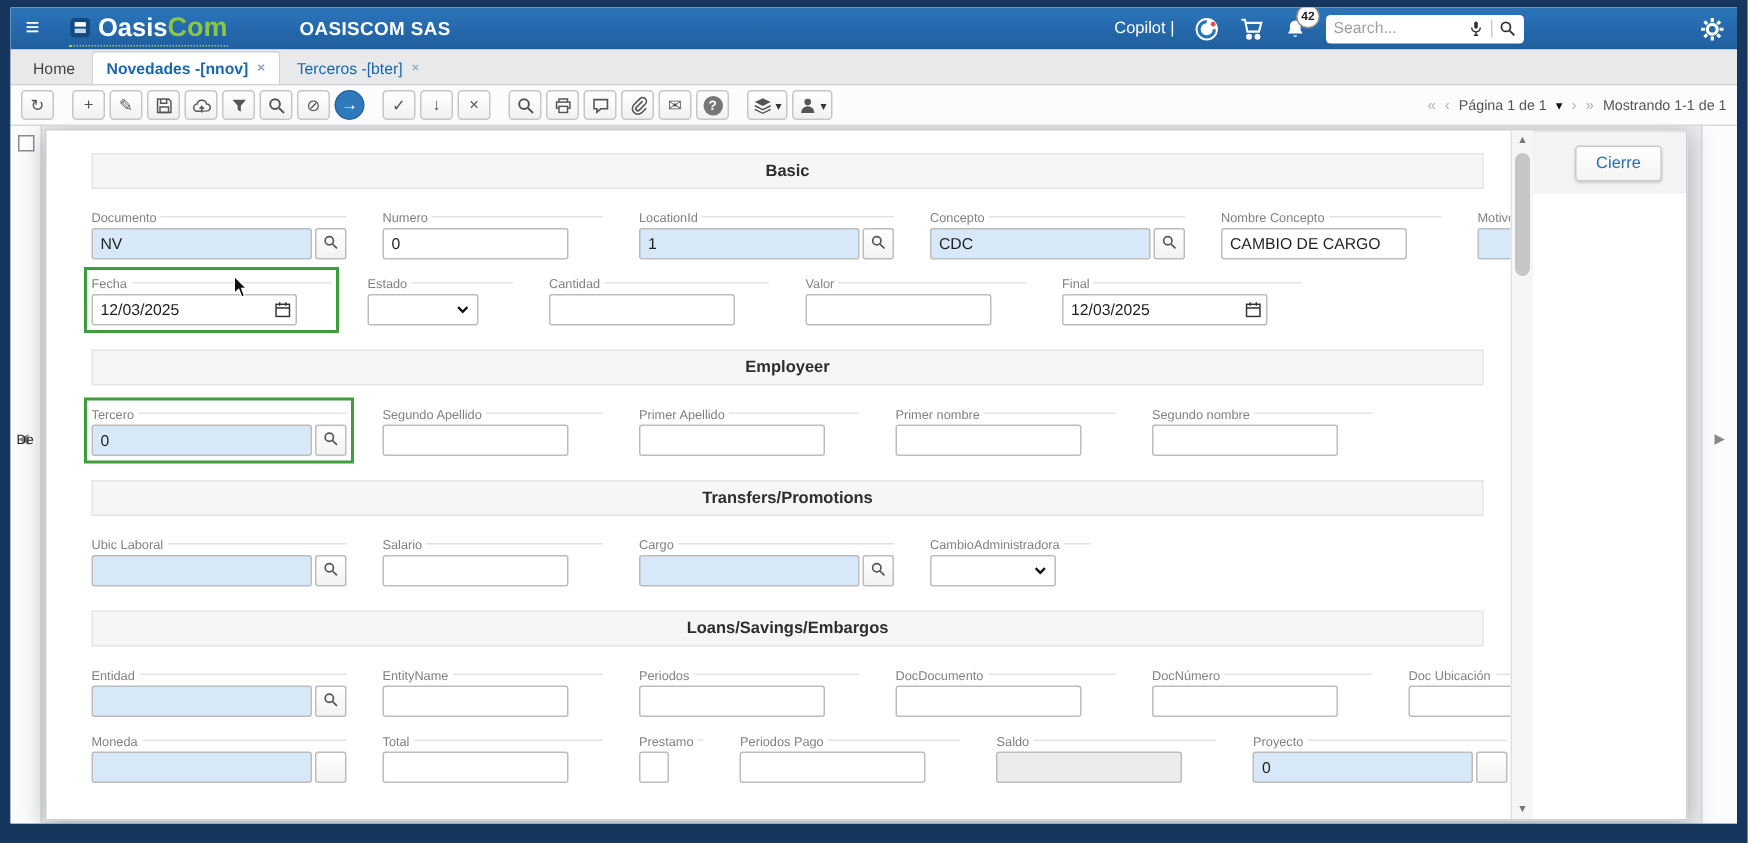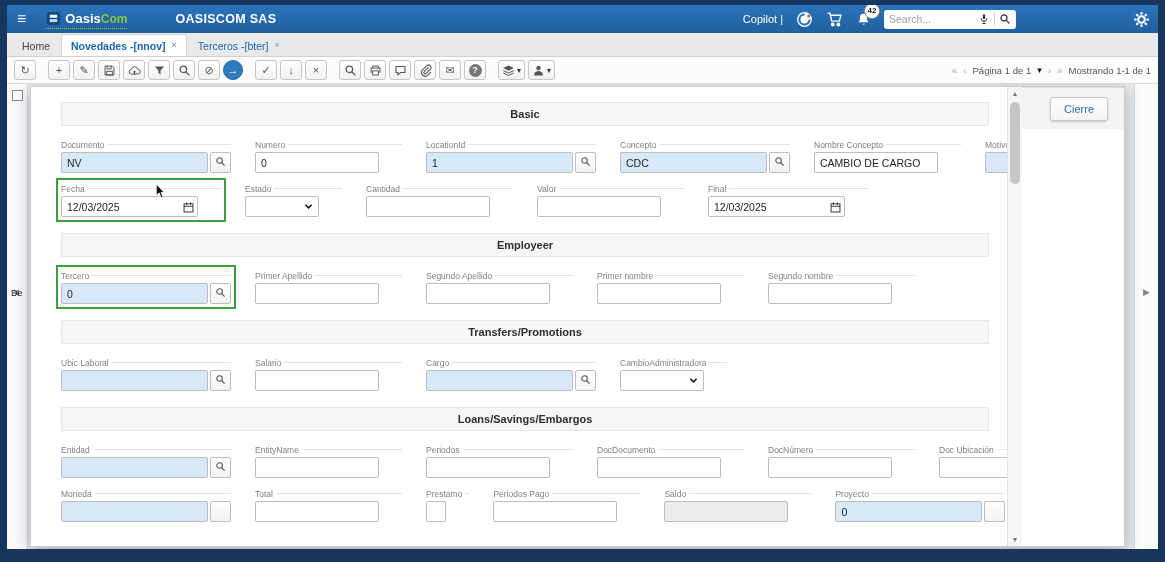--- a/index.html
+++ b/index.html
@@ -5,22 +5,22 @@
   *{margin:0;padding:0;box-sizing:border-box;}
   body{font-family:"Liberation Sans",sans-serif;margin:0;background:#4a4a4a;}
   .frame{position:relative;width:1165px;height:562px;background:#17365e;padding:5px 7px 13px 7px;}
   .inner{position:relative;width:100%;height:100%;background:#fff;overflow:hidden;display:flex;flex-direction:column;}
 
   
   .topbar{height:28px;flex:0 0 28px;background:linear-gradient(#2b74ba,#1f5f9f);display:flex;align-items:center;padding:0 8px;color:#fff;}
   .hamburger{font-size:16px;color:#fff;margin-left:2px;cursor:pointer;line-height:1;}
   .logo{display:flex;align-items:center;gap:4px;margin-left:20px;border-bottom:1px dotted #9ccc3f;padding-bottom:1px;}
   .logo-box{width:15px;height:15px;display:inline-flex;}
-  .logo-oasis{color:#fff;font-weight:bold;font-size:13px;}
-  .logo-com{color:#8dc63f;font-weight:bold;font-size:12px;}
+  .logo-oasis{color:#fff;font-weight:bold;font-size:17px;}
+  .logo-com{color:#8dc63f;font-weight:bold;font-size:18px;}
   .company{margin-left:48px;font-weight:bold;font-size:12.5px;letter-spacing:.3px;}
   .top-right{margin-left:auto;display:flex;align-items:center;gap:13px;}
   .copilot-label{font-size:11px;cursor:pointer;}
   .svgi{display:inline-flex;align-items:center;justify-content:center;}
   .svgi svg{width:100%;height:100%;}
   .i18{width:17px;height:17px;} .i16{width:15px;height:15px;} .i12{width:12px;height:12px;}
   .white{color:#fff;} .dark{color:#333;}
   .bell-wrap{position:relative;display:inline-flex;cursor:pointer;}
   .badge{position:absolute;top:-9px;right:-9px;background:#fff;color:#222;border:1px solid #8a8a8a;border-radius:50%;width:16px;height:16px;font-size:8px;display:flex;align-items:center;justify-content:center;font-weight:bold;}
   .search{display:flex;align-items:center;background:#fff;border-radius:3px;height:19px;width:132px;padding:0 5px;gap:4px;}
@@ -505,32 +505,32 @@
                     <button class="f-lookup">
                       <span><svg viewBox="0 0 16 16" fill="none" stroke="currentColor" stroke-width="1.6">
                           <circle cx="6.6" cy="6.6" r="4"></circle>
                           <line x1="9.8" y1="9.8" x2="14" y2="14"></line>
                         </svg></span>
                     </button>
                   </div>
                 </div>
                 <div class="field">
                   <div class="f-label">
+                    <span>Segundo Apellido</span>
+                    <span class="rule"></span>
+                  </div>
+                  <div class="f-ctrl no-btn">
+                    <div class="f-inwrap">
+                      <input class="f-input" style="">
+                    </div>
+                  </div>
+                </div>
+                <div class="field">
+                  <div class="f-label">
                     <span>Primer Apellido</span>
-                    <span class="rule"></span>
-                  </div>
-                  <div class="f-ctrl no-btn">
-                    <div class="f-inwrap">
-                      <input class="f-input" style="">
-                    </div>
-                  </div>
-                </div>
-                <div class="field">
-                  <div class="f-label">
-                    <span>Segundo Apellido</span>
                     <span class="rule"></span>
                   </div>
                   <div class="f-ctrl no-btn">
                     <div class="f-inwrap">
                       <input class="f-input" style="">
                     </div>
                   </div>
                 </div>
                 <div class="field">
                   <div class="f-label">

